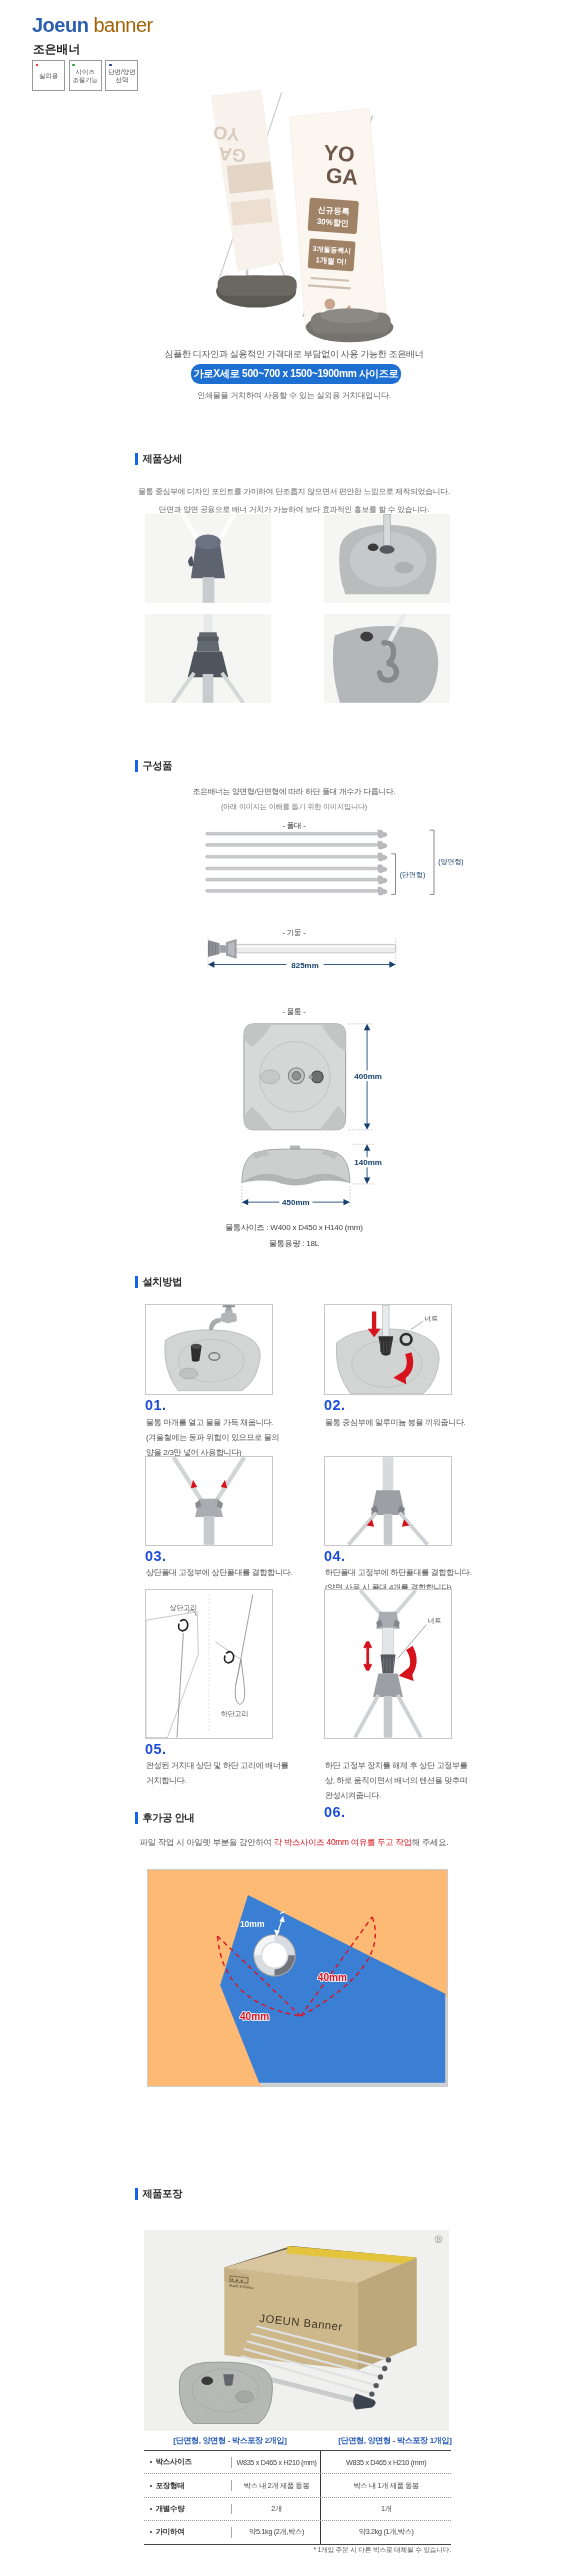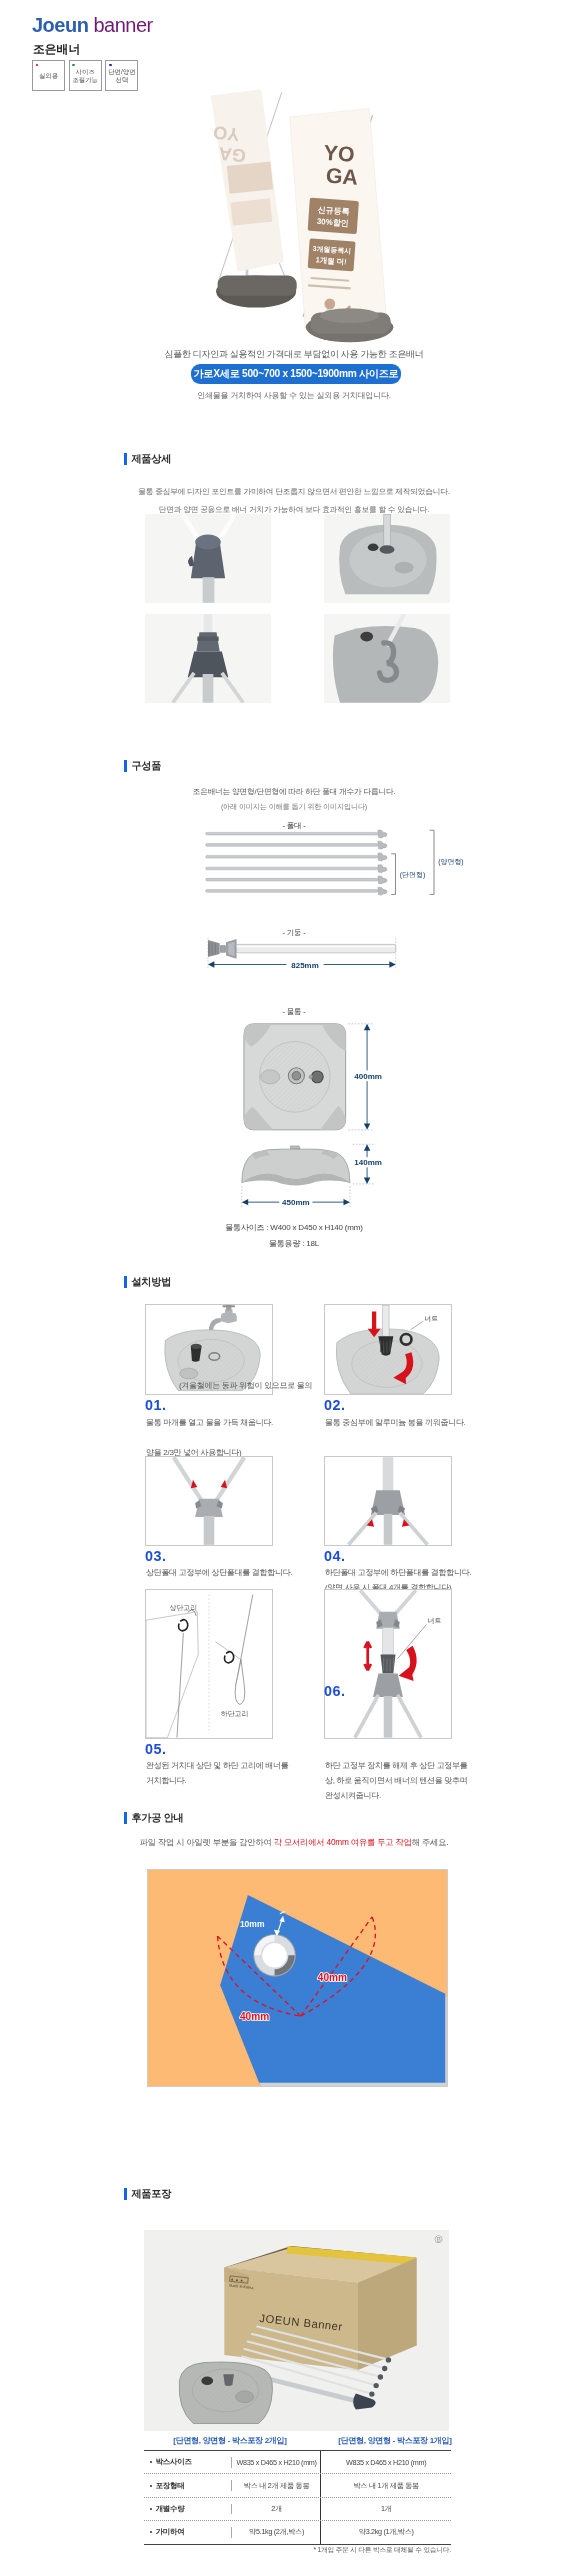--- a/index.html
+++ b/index.html
@@ -2,29 +2,29 @@
 <html style="font-size:8.6px"><head>
 <meta charset="utf-8">
 <style>
   html,body{margin:0;padding:0;background:#fff;}
   #page{position:relative;width:588px;height:2576px;background:#fff;overflow:hidden;
         font-family:"Liberation Sans","DejaVu Sans",sans-serif;color:#333;}
   .abs{position:absolute;}
   .ctr{left:0;width:588px;text-align:center;}
   
   .title-en{font-size:20px;font-weight:bold;color:#2d5fb0;letter-spacing:-0.5px;}
-  .title-en .light{color:#701a75;font-weight:normal;text-align:center;}
+  .title-en .light{color:#a16207;font-weight:normal;text-align:center;}
   .title-ko{font-size:11.8px;font-weight:bold;color:#222;}
   .badges{display:flex;gap:3.7px;}
   .badge{position:relative;width:31px;height:29px;border:0.5px solid #9a9a9a;background:#fff;
          display:flex;flex-direction:column;align-items:center;justify-content:center;
          font-size:6.4px;color:#444;line-height:7.5px;text-align:center;}
   .badge .dot{position:absolute;left:2.7px;top:2.7px;width:2.7px;height:2.7px;border-radius:50%;}
   
-  .sec-h{display:flex;align-items:center;gap:4.8px;}
+  .sec-h{display:flex;align-items:center;gap:4.8px;margin-left:11px;}
   .sec-h .bar{width:2.7px;height:11.2px;background:#1565e8;}
   .sec-h .txt{font-size:10.2px;font-weight:bold;color:#2f2f2f;letter-spacing:-0.3px;}
   .desc{font-size:7.7px;color:#666;letter-spacing:-0.2px;}
   .bluebox{background:#1d6fd2;color:#fff;font-size:10.2px;font-weight:bold;
            text-align:center;line-height:20.3px;letter-spacing:-0.3px;border-radius:9px;}
   .tagline{font-size:9px;color:#555;letter-spacing:-0.3px;}
   .imgbox{background:#f5f5f4;}
   .diagram-label{font-size:7.5px;color:#333;letter-spacing:-0.2px;}
   .step-img{background:#fff;border:0.5px solid #c9c9c9;}
   .step-no{font-size:14.4px;font-weight:bold;color:#1d4ed8;letter-spacing:0.5px;}
@@ -323,21 +323,21 @@
       <circle cx="152" cy="64" r="10" fill="none" stroke="#2f2f2f" stroke-width="5"></circle>
       <path d="M88 12 L88 44 L80 44 L92 60 L104 44 L96 44 L96 12 Z" fill="#d6121c"></path>
       <path d="M150 92 Q160 118 138 132 L142 142 Q174 126 162 88 Z" fill="#d6121c"></path>
       <polygon points="128,136 152,148 150,122" fill="#d6121c"></polygon>
       <line x1="160" y1="46" x2="184" y2="30" stroke="#666" stroke-width="1"></line>
       <text x="186" y="30" font-size="13" fill="#333">너트</text>
     </svg>
   </div>
   <div class="abs step-no" style="left:145px;top:1397px;">01.</div>
   <div class="abs step-line" style="left:146px;top:1417px;">물통 마개를 열고 물을 가득 채웁니다.</div>
-  <div class="abs step-line" style="left:146px;top:1380px;margin-left:33px;">(겨울철에는 동파 위험이 있으므로 물의</div>
+  <div class="abs step-line" style="left:146px;top:1432px;">(겨울철에는 동파 위험이 있으므로 물의</div>
   <div class="abs step-line" style="left:146px;top:1447px;">양을 2/3만 넣어 사용합니다)</div>
   <div class="abs step-no" style="left:324px;top:1397px;">02.</div>
   <div class="abs step-line" style="left:325px;top:1417px;">물통 중심부에 알루미늄 봉을 끼워줍니다.</div>
 
   <div class="abs step-img" style="left:145px;top:1456px;width:126px;height:88px;">
     <svg width="126" height="88" viewBox="0 0 236 164">
       <line x1="52" y1="0" x2="106" y2="84" stroke="#d2d5d6" stroke-width="8"></line>
       <line x1="184" y1="0" x2="130" y2="84" stroke="#d2d5d6" stroke-width="8"></line>
       <path d="M100 78 L136 78 L144 112 L92 112 Z" fill="#a9adb2"></path>
       <path d="M92 86 L100 80 L104 92 L94 96 Z" fill="#888c91"></path>
@@ -403,31 +403,31 @@
       <path d="M80 96 L80 150 M80 96 L74 108 M80 96 L86 108 M80 150 L74 138 M80 150 L86 138" stroke="#d6121c" stroke-width="5" fill="none"></path>
       <path d="M152 112 Q168 136 150 158 L158 166 Q182 136 164 104 Z" fill="#d6121c"></path>
       <polygon points="138,160 166,170 160,142" fill="#d6121c"></polygon>
       <line x1="136" y1="128" x2="190" y2="64" stroke="#555" stroke-width="1"></line>
       <text x="192" y="62" font-size="13" fill="#333">너트</text>
     </svg>
   </div>
   <div class="abs step-no" style="left:145px;top:1741px;">05.</div>
   <div class="abs step-line" style="left:146px;top:1760px;">완성된 거치대 상단 및 하단 고리에 배너를</div>
   <div class="abs step-line" style="left:146px;top:1775px;">거치합니다.</div>
-  <div class="abs step-no" style="left:324px;top:1683px;">06.</div>
+  <div class="abs step-no" style="left:324px;top:1804px;">06.</div>
   <div class="abs step-line" style="left:325px;top:1760px;">하단 고정부 장치를 해제 후 상단 고정부를</div>
   <div class="abs step-line" style="left:325px;top:1775px;">상, 하로 움직이면서 배너의 텐션을 맞추며</div>
   <div class="abs step-line" style="left:325px;top:1790px;">완성시켜줍니다.</div>
 
   <div class="abs sec-h" style="left:124px;top:1811px;">
     <span class="bar"></span>
     <span class="txt">후가공 안내</span>
   </div>
   <div class="abs ctr fin-line" style="top:1837px;">
-    <span>파일 작업 시 아일렛 부분을 감안하여 </span><span class="fin-red">각 모서리에서 40mm 여유를 두고 작업</span><span>해 주세요.</span>
+    <span>파일 작업 시 아일렛 부분을 감안하여 </span><span class="fin-red">각 박스사이즈 40mm 여유를 두고 작업</span><span>해 주세요.</span>
   </div>
   <div class="abs ctr fin-line" style="top:1942px;">이로 인한 문제 발생 시 교환 또는 환불이 불가합니다.</div>
 
   <div class="abs eyelet-frame" style="left:147px;top:1869px;width:299px;height:216px;">
     <svg width="299" height="216" viewBox="0 0 560 405">
       <polygon points="193,53 560,238 560,405 212,405 140,222" fill="#cfd3d8"></polygon>
       <polygon points="187,47 557,232 557,399 208,399 135,216" fill="#3b7fd4"></polygon>
 
       <circle cx="237" cy="160" r="40" fill="#9aa0a6"></circle>
       <circle cx="237" cy="160" r="38" fill="#d9dde1"></circle>

